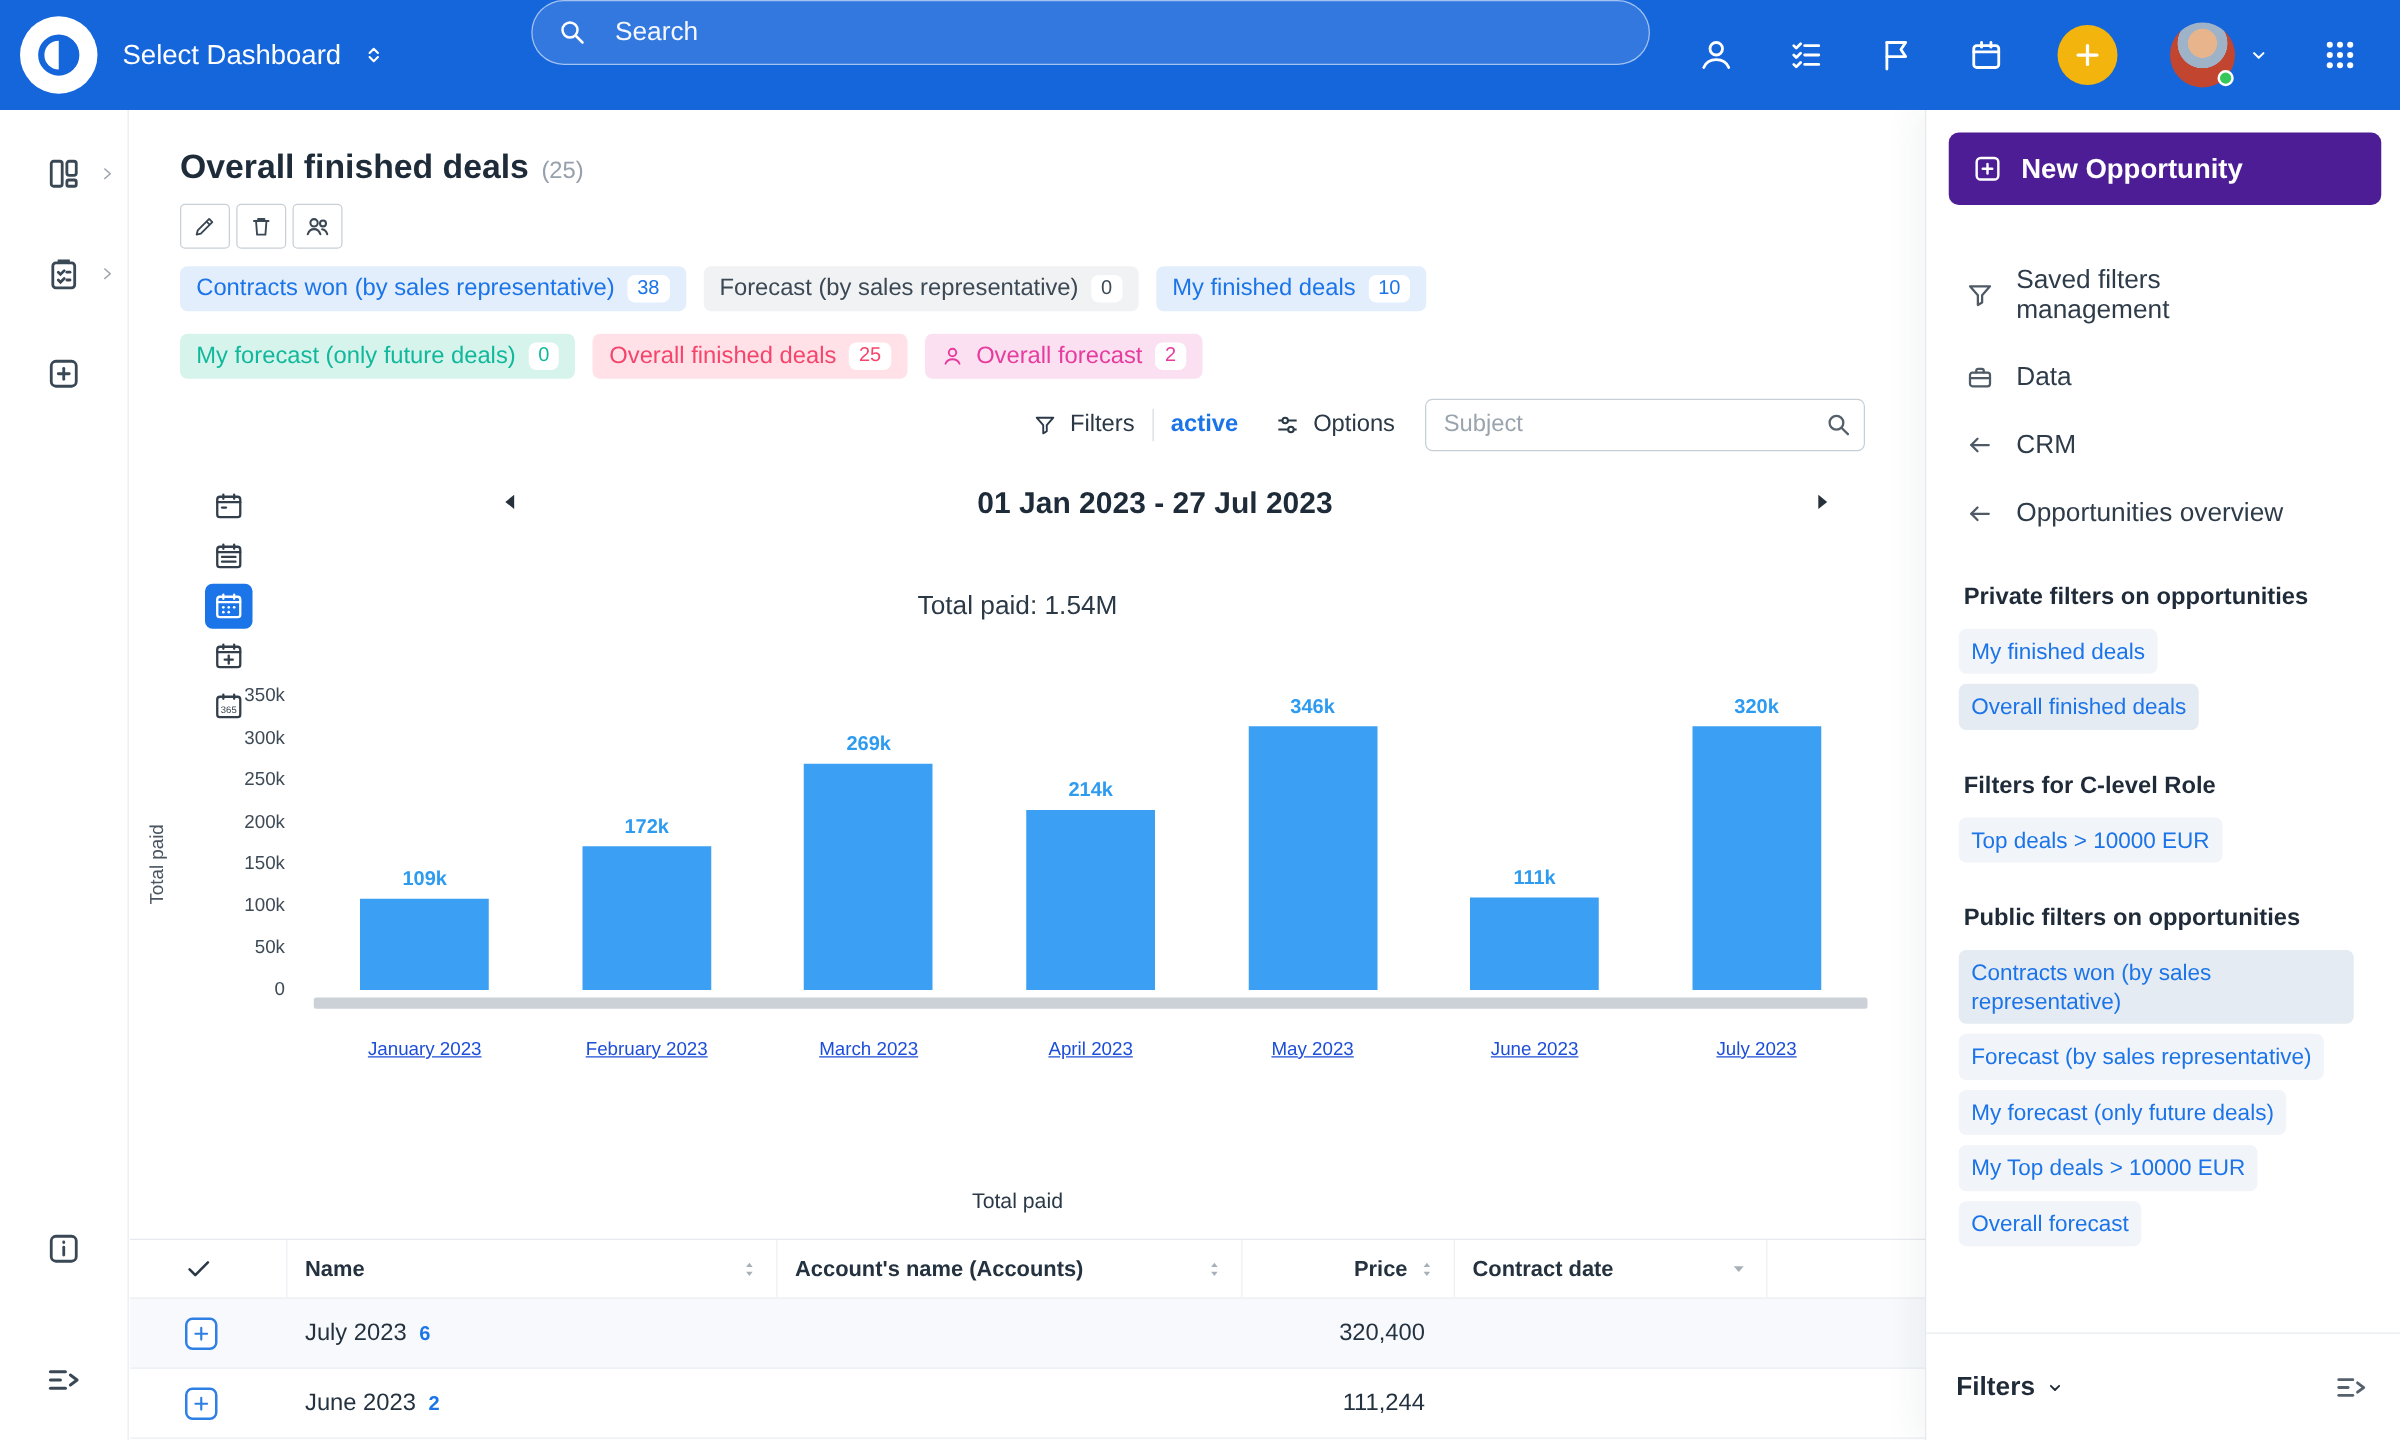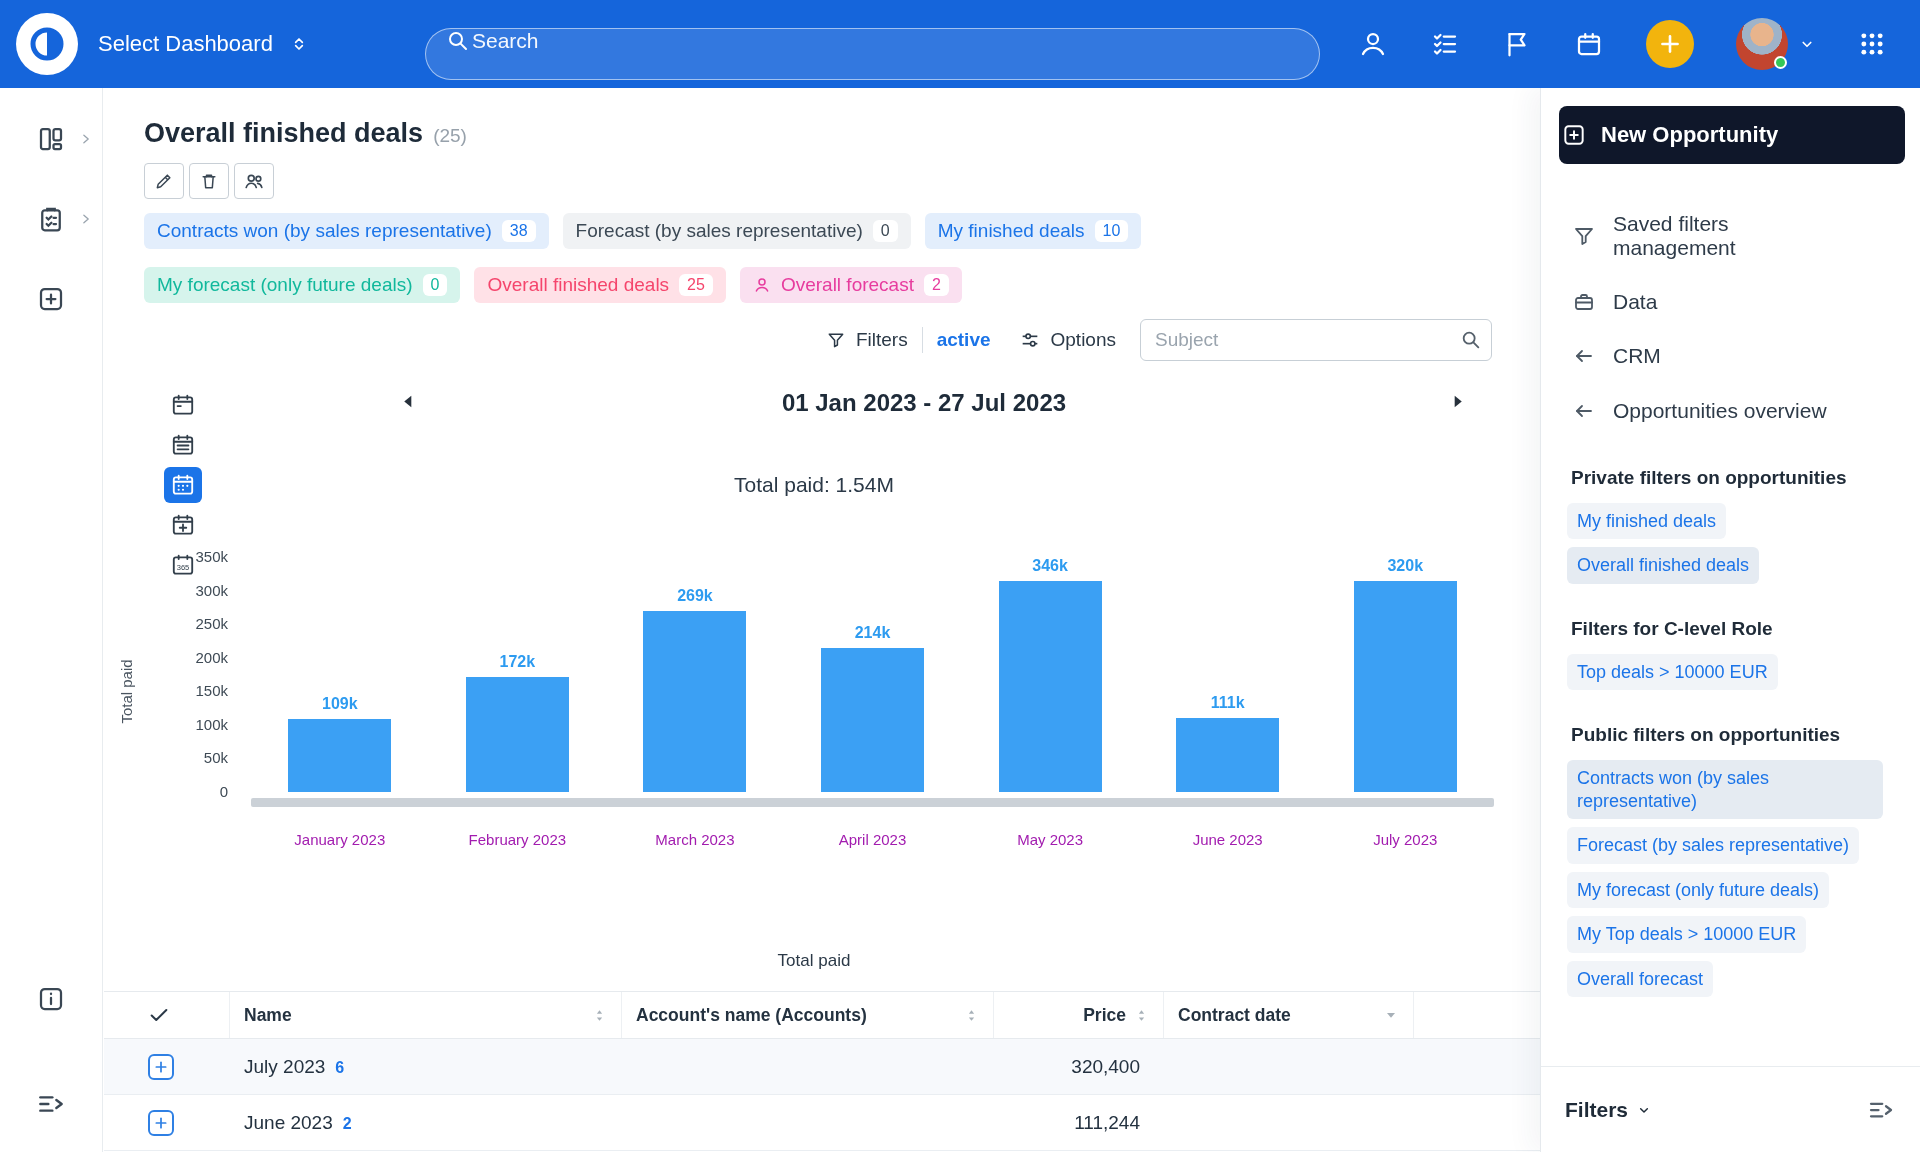--- a/index.html
+++ b/index.html
@@ -8,24 +8,24 @@
   svg { display:block; }
   .icon { display:inline-flex; align-items:center; justify-content:center; }
 
   
   .topbar { position:fixed; top:0; left:0; right:0; height:88px; background:#1565DB;
             display:flex; align-items:center; z-index:10; }
   .logo { width:62px; height:62px; border-radius:50%; background:#fff; margin-left:16px;
           display:flex; align-items:center; justify-content:center; flex:0 0 auto; }
   .dash-select { margin-left:20px; display:flex; align-items:center; gap:16px; color:#fff;
                  font-size:22px; font-weight:500; cursor:pointer; }
-  .search { position:absolute; left:425px; top:28px; width:895px; height:52px;
+  .search { position:absolute; left:425px; top:0; width:895px; height:52px;
             border-radius:28px; border:1px solid rgba(255,255,255,.55);
-            background:rgba(255,255,255,.13); display:flex; align-items:flex-start;
-            padding:0 20px; gap:2px; }
+            background:rgba(255,255,255,.13); display:flex; align-items:center;
+            padding:0 20px; gap:22px; }
   .search input { flex:1; background:transparent; border:none; outline:none; color:#fff;
                   font-size:21px; font-family:inherit; }
   .search input::placeholder { color:rgba(255,255,255,.95); }
   .topbar-right { margin-left:auto; display:flex; align-items:center; gap:42px;
                   padding-right:34px; color:#fff; }
   .tb-icon { color:#fff; cursor:pointer; }
   .plus-btn { width:48px; height:48px; border-radius:50%; background:#F2B40D; color:#fff;
               display:flex; align-items:center; justify-content:center; cursor:pointer; }
   .avatar-group { display:flex; align-items:center; gap:10px; }
   .avatar { width:52px; height:52px; border-radius:50%; position:relative; cursor:pointer;
@@ -93,21 +93,21 @@
             align-items:flex-end; padding-right:14px; font-size:15px; color:#3E4A55; }
   .yticks span { height:0; line-height:0; display:flex; align-items:center; }
   .bars { position:absolute; left:147px; top:26px; width:1243px; height:235px; display:flex; }
   .bar-group { flex:1; display:flex; flex-direction:column; justify-content:flex-end;
                align-items:center; }
   .bar-value { margin-bottom:6px; color:#2D9BF0; font-weight:700; font-size:16px; }
   .bar { width:103px; background:#3BA0F4; }
   .chart-scroll { position:absolute; left:147px; top:267px; width:1243px; height:9px;
                   background:#CBD1D7; border-radius:2px; cursor:pointer; }
   .xlabels { position:absolute; left:147px; top:300px; width:1243px; display:flex; }
-  .xlabels div { flex:1; text-align:center; font-size:15px; color:#a21caf; }
+  .xlabels div { flex:1; text-align:center; font-size:15px; color:#1d4ed8;text-decoration:underline; }
   .chart-legend { margin:80px 0 0 120px; width:1180px; text-align:center; font-size:17px;
                   color:#2B3947; }
 
   
   .deal-table { margin-top:20px; }
   .t-head, .t-row { display:grid; grid-template-columns:126px 392px 372px 170px 250px 1fr;
                     align-items:center; }
   .t-head { height:48px; border-top:1px solid #E6EAEE; border-bottom:1px solid #E6EAEE;
             font-size:17.5px; font-weight:700; color:#243240; }
   .t-head > div { height:100%; display:flex; align-items:center; border-right:1px solid #EDF0F3;
@@ -122,24 +122,24 @@
   .expand-btn { width:26px; height:26px; border:2px solid #2F80E4; border-radius:6px;
                 background:#fff; color:#2F80E4; display:flex; align-items:center;
                 justify-content:center; cursor:pointer; }
   .td-group { display:flex; align-items:baseline; gap:10px; padding-left:14px; }
   .group-count { color:#1B74E8; font-size:16px; font-weight:600; }
   .td-price { text-align:right; padding-right:24px; grid-column:4; }
 
   
   .rpanel { position:fixed; right:0; top:88px; bottom:0; width:380px; background:#fff;
             border-left:1px solid #E5E9ED; box-shadow:-10px 0 24px rgba(30,50,80,.05); z-index:6; }
-  .new-opp-btn { margin:18px 16px 0 18px; width:346px; height:58px; background:#0f172a;
+  .new-opp-btn { margin:18px 16px 0 18px; width:346px; height:58px; background:#4c1d95;
                  border:none; border-radius:8px; color:#fff; font-size:22px; font-weight:600;
                  font-family:inherit; display:flex; align-items:center; gap:14px;
-                 padding-left:2px; cursor:pointer; }
+                 padding-left:18px; cursor:pointer; }
   .rp-menu { margin:48px 0 0 30px; display:flex; flex-direction:column; gap:30px; }
   .rp-item { display:flex; align-items:center; gap:16px; color:#2E3B49; font-size:21px;
              cursor:pointer; }
   .rp-item .icon { color:#4E5A66; flex:0 0 26px; }
   .rp-item span.lbl { max-width:230px; line-height:1.15; }
   .rp-heading { margin:44px 0 0 30px; font-size:19px; font-weight:700; color:#1F2B38; }
   .rp-chips { margin:14px 0 0 26px; display:flex; flex-direction:column; align-items:flex-start;
               gap:8px; }
   .link-chip { display:inline-block; max-width:316px; padding:7px 10px; border-radius:6px;
                background:#F1F4F8; color:#1B74E8; font-size:18px; line-height:1.25;

